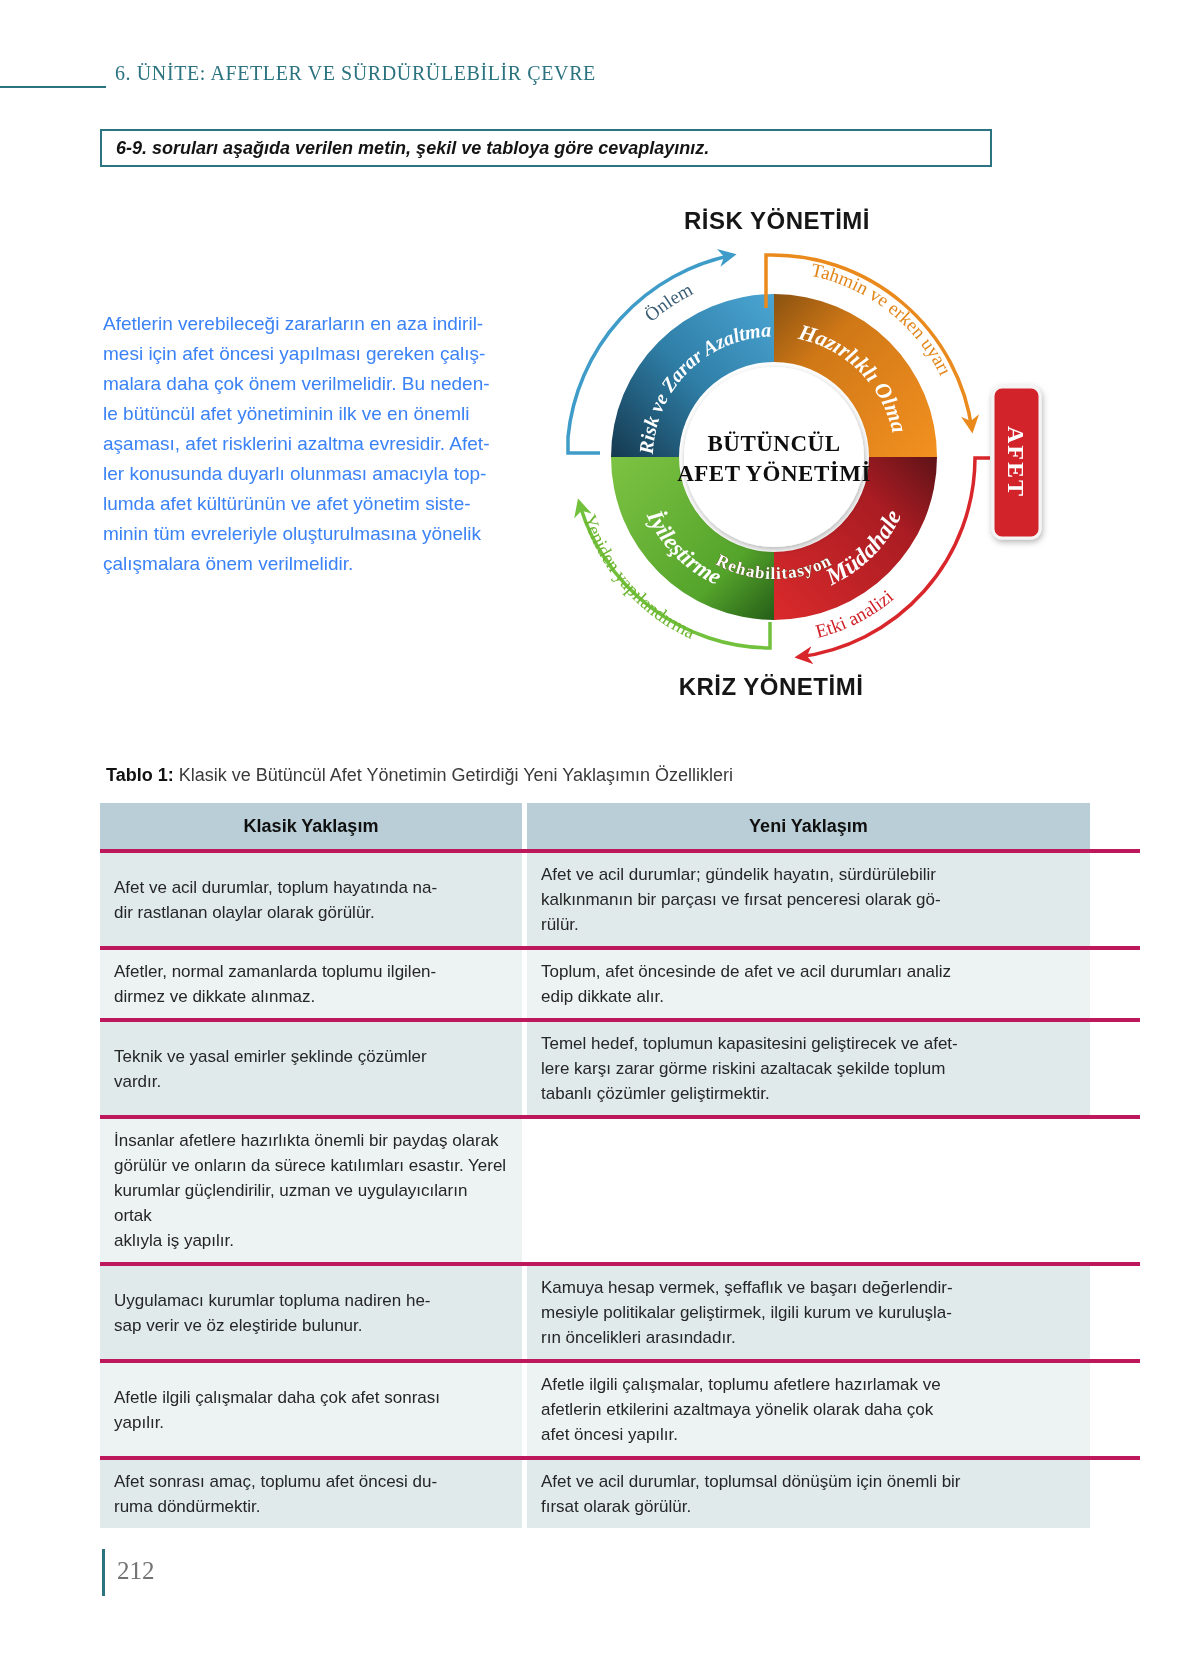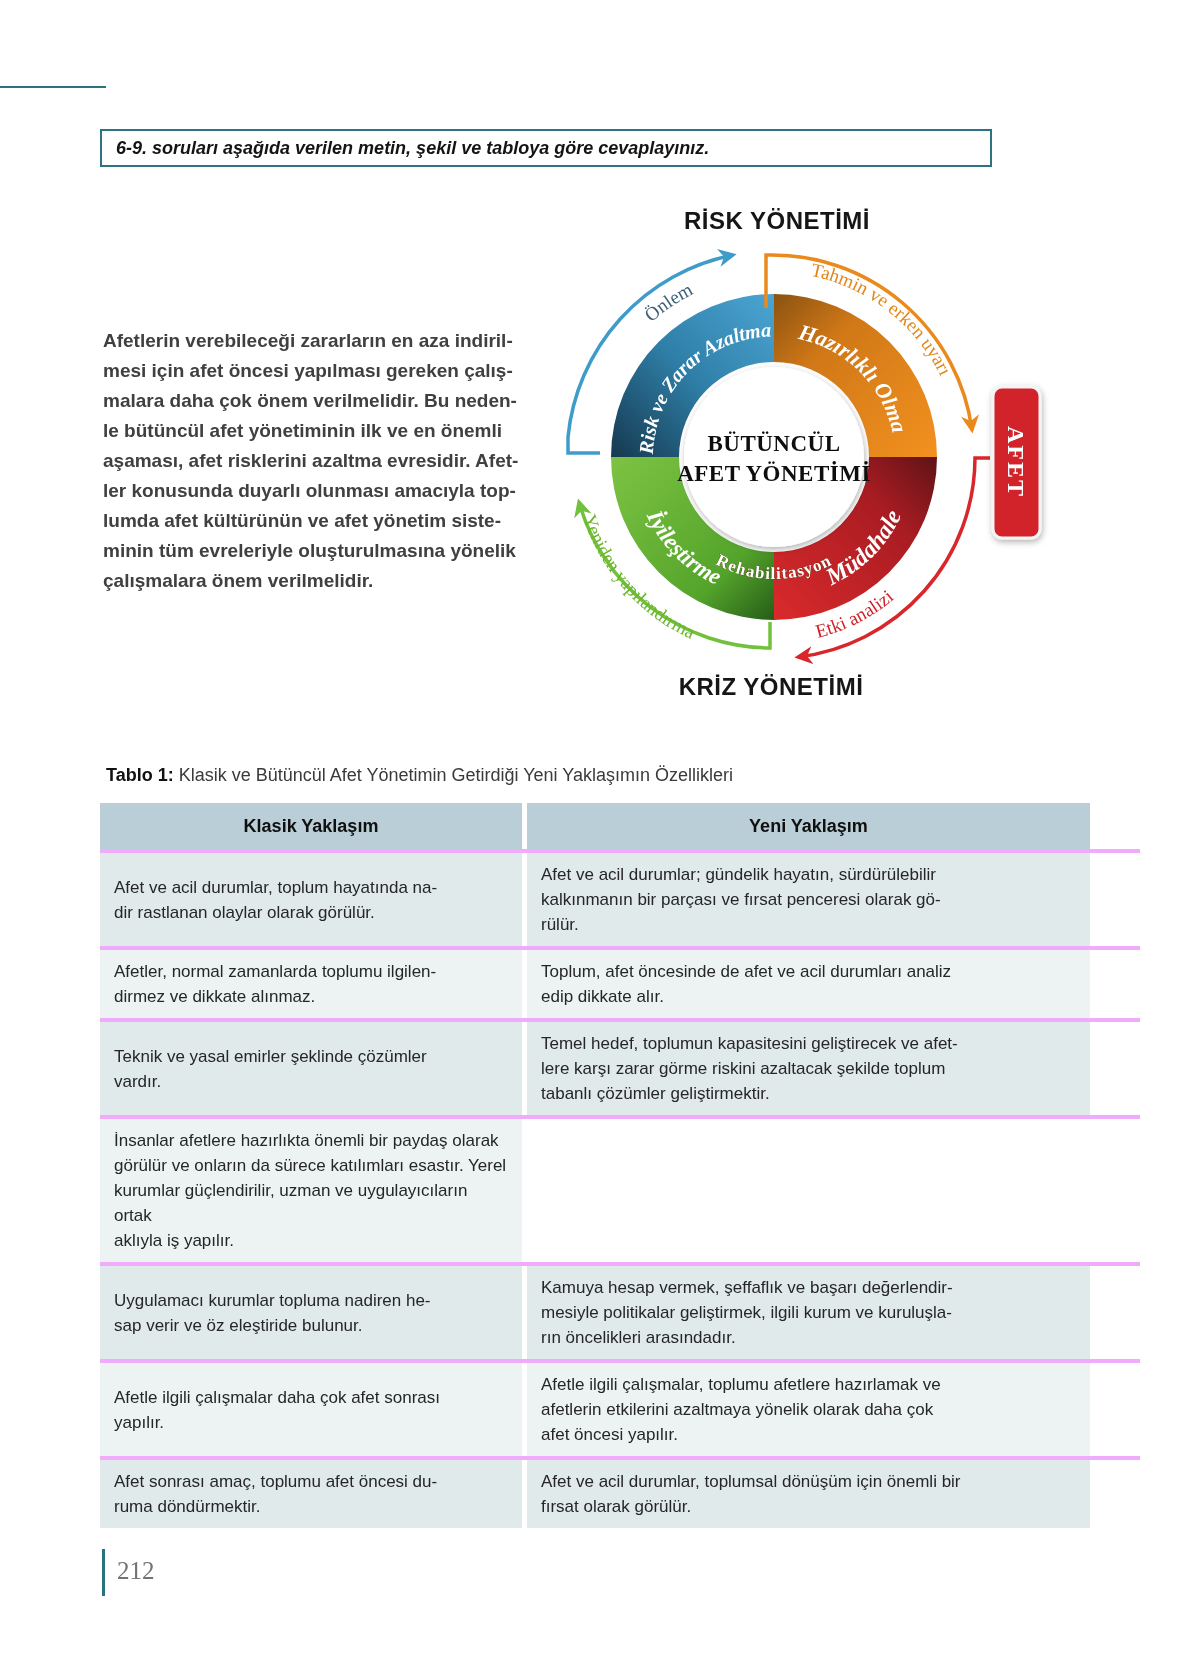--- a/index.html
+++ b/index.html
@@ -7,28 +7,28 @@
         font-family:"Liberation Sans","DejaVu Sans",sans-serif;}
   
   .unit-rule{position:absolute;left:0;top:86px;width:106px;height:2px;background:#2c7380;}
   .unit-header{position:absolute;left:115px;top:62px;font-family:"Liberation Serif","DejaVu Serif",serif;
         font-size:20px;letter-spacing:.6px;color:#2c7380;}
   
   .instruction{position:absolute;left:100px;top:129px;width:874px;height:34px;border:2px solid #2d7482;
         display:flex;align-items:center;padding-left:14px;}
   .instruction span{font-size:18px;font-weight:bold;font-style:italic;color:#141414;}
   
-  .intro{position:absolute;left:103px;top:326px;width:470px;font-size:19px;line-height:30px;
-        color:#404040;white-space:pre;font-weight:bold;}
+  .intro{position:absolute;left:103px;top:309px;width:470px;font-size:19px;line-height:30px;
+        color:#3b82f6;white-space:pre;}
   
   .diagram{position:absolute;left:528px;top:185px;width:560px;height:525px;}
   
   .tbl-caption{position:absolute;left:106px;top:765px;font-size:18px;color:#3a3a3a;}
   .tbl-caption b{color:#111;}
-  .dtable{position:absolute;left:100px;top:803px;width:1040px;display:flex;flex-direction:column;gap:4px;background:#f0abfc;}
+  .dtable{position:absolute;left:100px;top:803px;width:1040px;display:flex;flex-direction:column;gap:4px;background:#be185d;}
   .trow{display:grid;grid-template-columns:422px 563px;column-gap:5px;background:#fff;}
   .thead .cell{background:#b9ced6;min-height:46px;display:flex;align-items:center;justify-content:center;
         font-weight:bold;font-size:18px;color:#101010;}
   .cell{display:flex;align-items:center;padding:9px 14px;box-sizing:border-box;}
   .trow.odd  .cell{background:#e0eaeb;}
   .trow.even .cell{background:#edf3f3;}
   .cell .txt{font-size:17px;line-height:25px;color:#262626;white-space:pre-line;}
   
   .pn-bar{position:absolute;left:102px;top:1549px;width:3px;height:47px;background:#2c7380;}
   .page-number{position:absolute;left:117px;top:1557px;font-family:"Liberation Serif","DejaVu Serif",serif;
@@ -41,20 +41,21 @@
   .rehab{font-family:"Liberation Serif","DejaVu Serif",serif;font-weight:bold;font-size:17px;fill:#ffffff;
         letter-spacing:1px;stroke:#5a3a10;stroke-width:.6;paint-order:stroke;}
   .afet-txt{font-family:"Liberation Serif","DejaVu Serif",serif;font-weight:bold;font-size:24px;fill:#fff;letter-spacing:2px;}
 </style>
 </head>
 <body>
 
 <div class="page">
 
   <div class="unit-rule"></div>
+  <div class="unit-header">6. ÜNİTE: AFETLER VE SÜRDÜRÜLEBİLİR ÇEVRE</div>
 
   <div class="instruction">
     <span>6-9. soruları aşağıda verilen metin, şekil ve tabloya göre cevaplayınız.</span>
   </div>
 
   <div class="intro">Afetlerin verebileceği zararların en aza indiril-
 mesi için afet öncesi yapılması gereken çalış-
 malara daha çok önem verilmelidir. Bu neden-
 le bütüncül afet yönetiminin ilk ve en önemli
 aşaması, afet risklerini azaltma evresidir. Afet-

